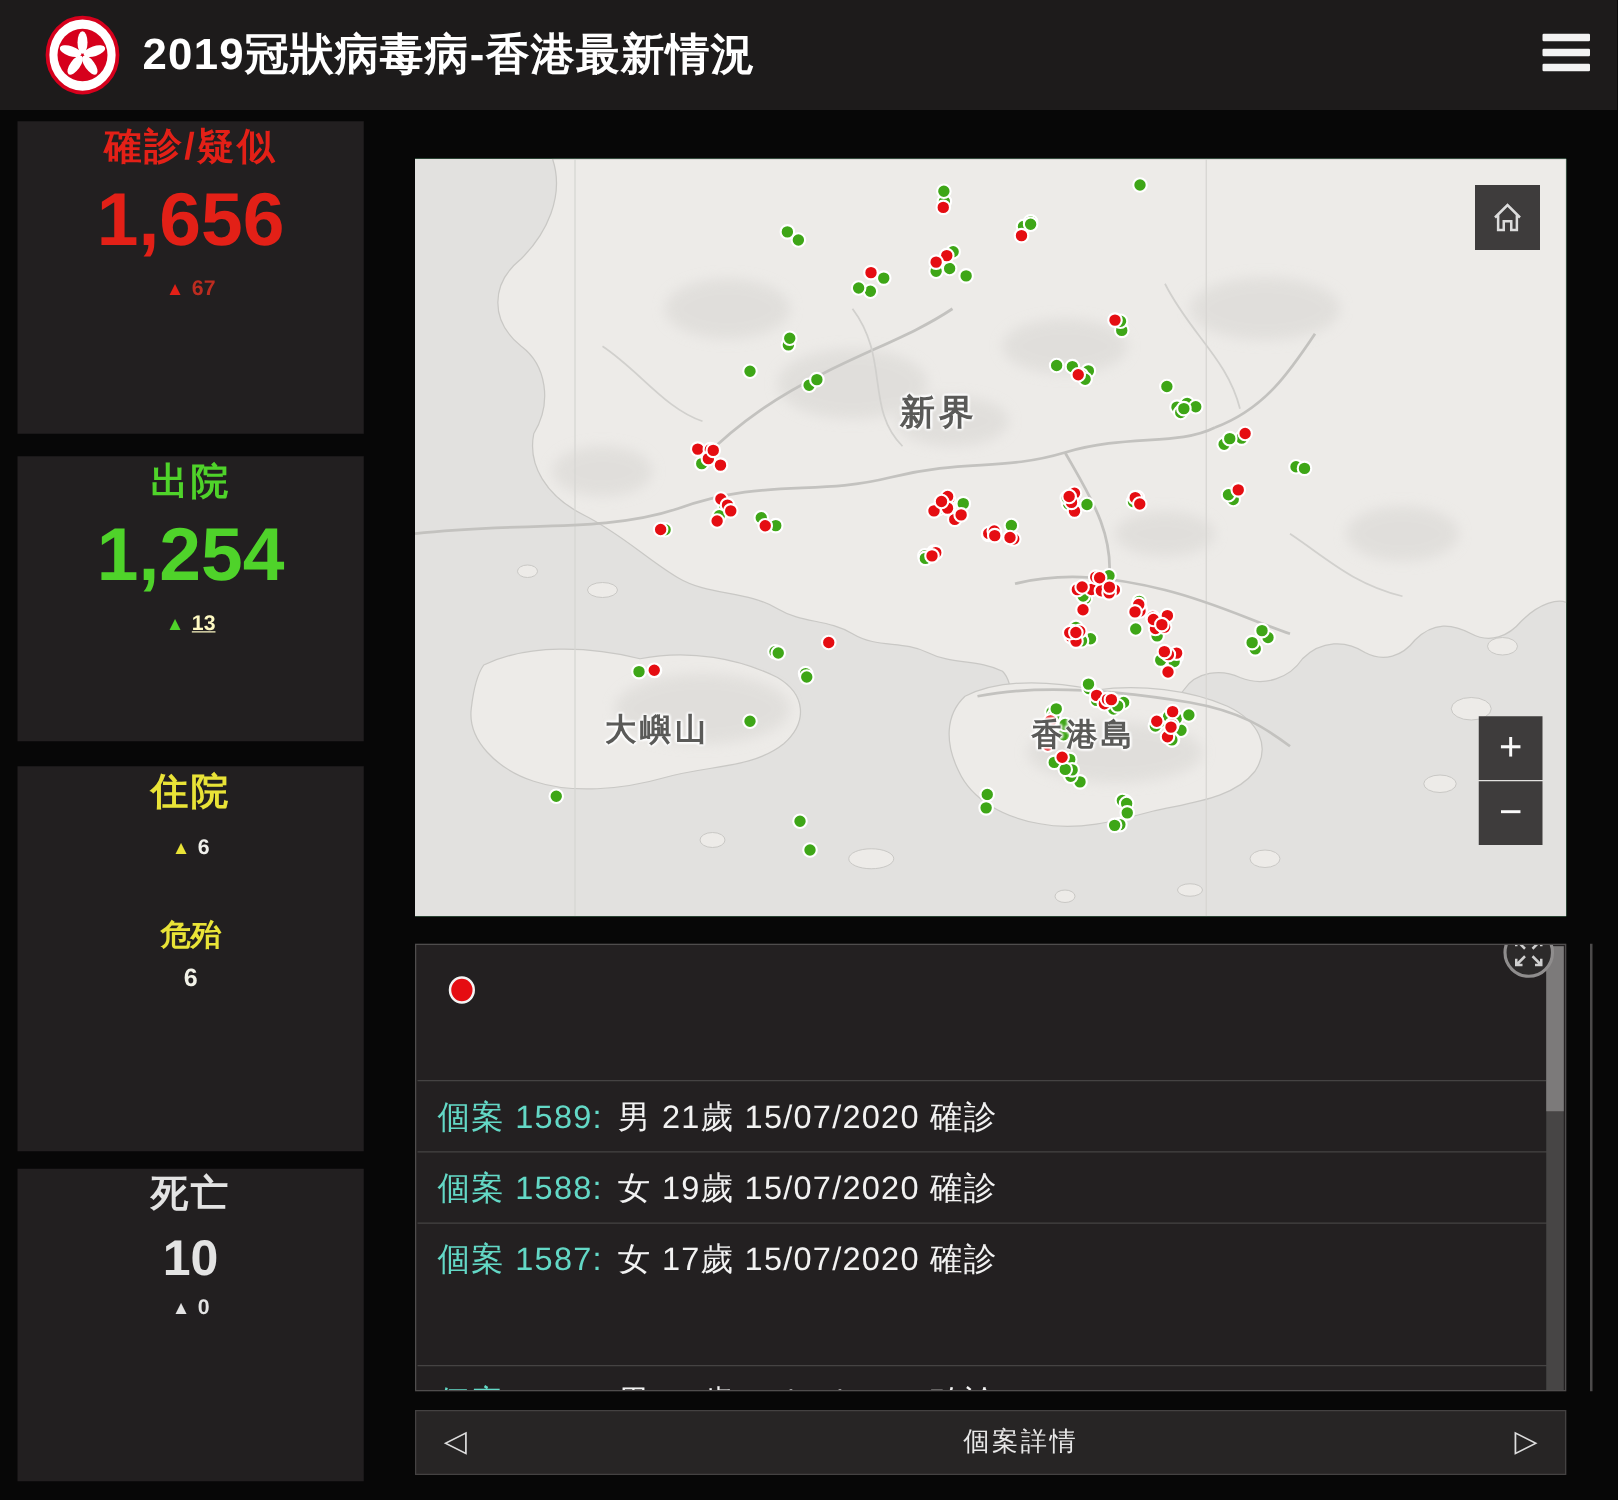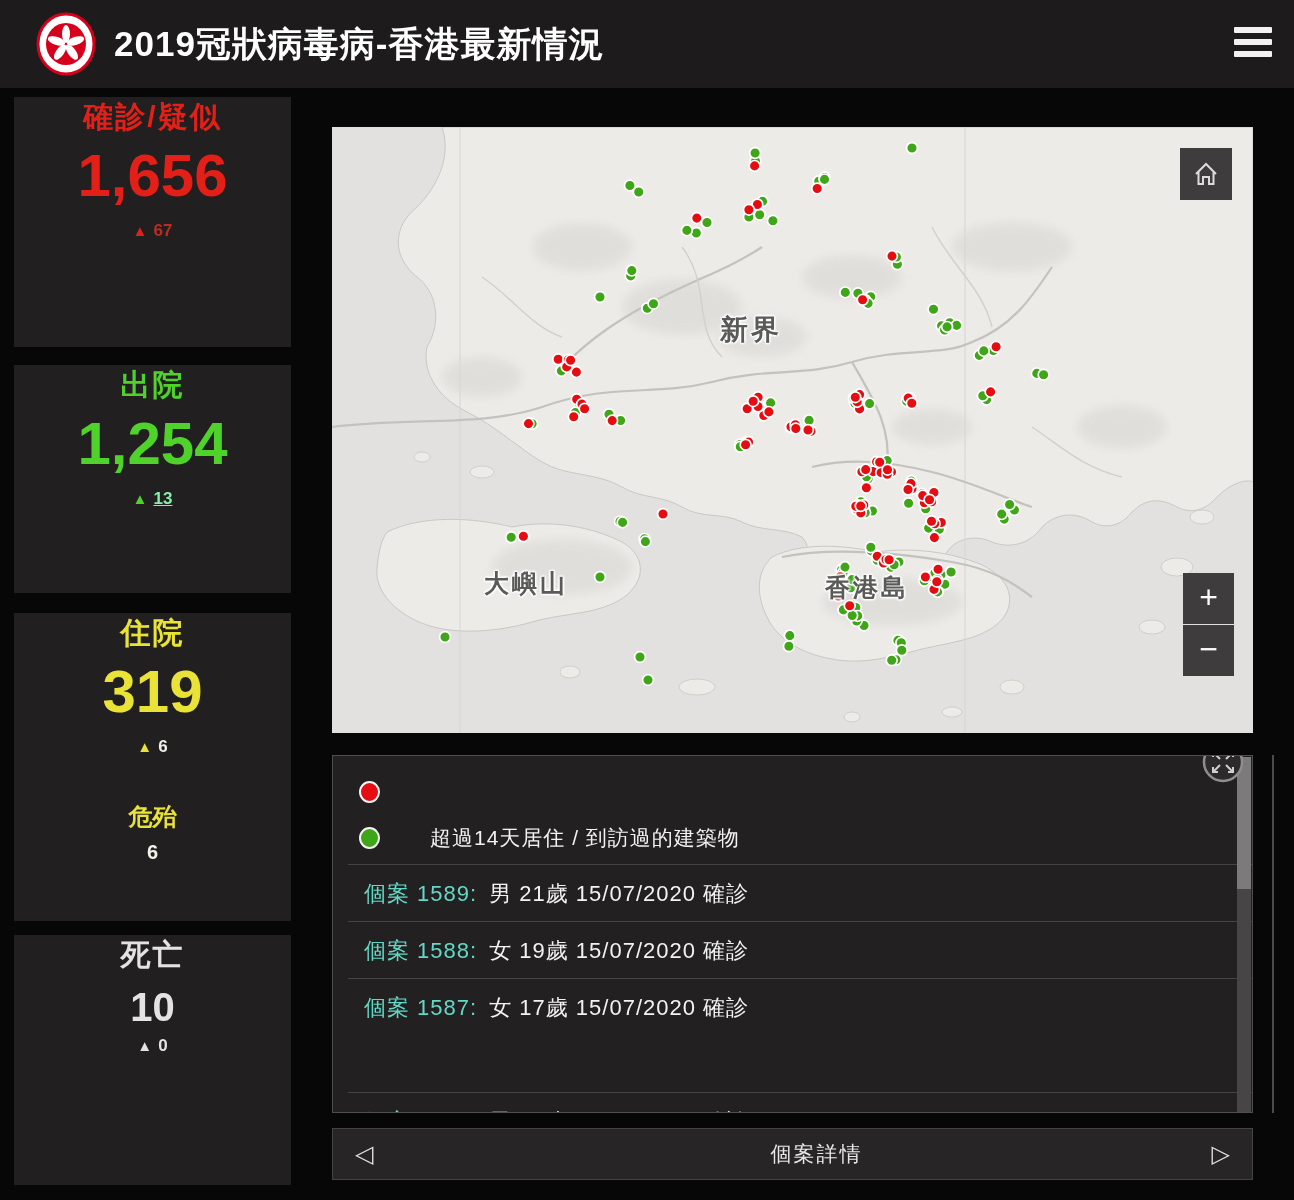--- a/index.html
+++ b/index.html
@@ -23,21 +23,21 @@
   .card-delta .arrow { font-size:15px; margin-right:6px; }
   .card-sub-label { font-size:24px; font-weight:bold; margin-top:44px; }
   .card-sub-value { font-size:20px; font-weight:bold; margin-top:8px; color:#f2f2e8; }
   #card-confirmed { top:97px;  height:250px; }
   #card-discharged{ top:365px; height:228px; }
   #card-hospital  { top:613px; height:308px; }
   #card-deaths    { top:935px; height:250px; }
   #card-confirmed .card-label, #card-confirmed .card-value, #card-confirmed .arrow { color:#e32017; }
   #card-confirmed .delta-val { color:#bd2c20; }
   #card-discharged .card-label, #card-discharged .card-value, #card-discharged .arrow { color:#4fd32a; }
-  #card-discharged .delta-val { color:#86efac;text-decoration:underline; }
+  #card-discharged .delta-val { color:#fef9c3;text-decoration:underline; }
   #card-hospital .card-label, #card-hospital .card-value, #card-hospital .arrow, #card-hospital .card-sub-label { color:#e9e337; }
   #card-hospital .delta-val { color:#f0f0ec; }
   #card-deaths .card-label, #card-deaths .card-value, #card-deaths .arrow { color:#e3e3e3; }
   #card-deaths .delta-val { color:#e3e3e3; }
   #card-deaths .card-value { font-size:40px; margin-top:10px; }
   #card-deaths .card-delta { margin-top:8px; }
 
   
   .map-wrap { position:absolute; left:332px; top:127px; width:921px; height:606px;
     background:#86efac; overflow:hidden; }
@@ -51,22 +51,22 @@
   .attribution { position:absolute; right:35px; bottom:13px; height:28px; line-height:28px;
     background:rgba(247,246,244,0.92); color:#4c4c4c; font-size:19px; padding:0 12px; white-space:nowrap; }
 
   
   .panel { position:absolute; left:332px; top:755px; width:921px; height:358px; background:#232021;
     border:1px solid #4f4d4d; overflow:hidden; }
   .legend-row { position:absolute; left:0; height:44px; width:100%; }
   .legend-dot { position:absolute; left:26px; top:11px; width:21px; height:22px; border-radius:50%;
     border:2px solid #f4f4f4; }
   .legend-text { position:absolute; left:97px; top:0; line-height:44px; color:#f2f2f2; font-size:21px; letter-spacing:1px; }
-  .case-row { position:absolute; left:15px; width:905px; height:57px; border-top:1px solid #454343;
-    line-height:57px; padding-left:16px; white-space:nowrap; font-size:22px; }
+  .case-row { position:absolute; left:1px; width:905px; height:57px; border-top:1px solid #454343;
+    line-height:57px; padding-left:16px; white-space:nowrap; font-size:26px; }
   .case-label { color:#63d8c6; letter-spacing:1px; }
   .case-details { color:#f2f2f2; margin-left:12px; letter-spacing:1px; }
   .panel-scrollbar { position:absolute; right:1px; top:1px; width:14px; height:356px; background:#474545; }
   .panel-scroll-thumb { position:absolute; top:0; left:0; width:14px; height:132px; background:#7c7a7a; cursor:pointer; }
   .expand-btn { position:absolute; right:8px; top:-15px; width:42px; height:42px; cursor:pointer; }
   .panel-edge-line { position:absolute; left:1272px; top:755px; width:2px; height:358px; background:#4c4a4a; }
 
   
   .footer-bar { position:absolute; left:332px; top:1128px; width:921px; height:52px; background:#272525;
     border:1px solid #444242; }
@@ -110,21 +110,20 @@
 <div class="card" id="card-discharged">
   <div class="card-label">出院</div>
   <div class="card-value">1,254</div>
   <div class="card-delta">
     <span class="arrow">▲</span><span class="delta-val">13</span>
   </div>
 </div>
 
 <div class="card" id="card-hospital">
   <div class="card-label">住院</div>
-  <div class="card-value">319</div>
   <div class="card-delta">
     <span class="arrow">▲</span><span class="delta-val">6</span>
   </div>
   <div class="card-sub-label">危殆</div>
   <div class="card-sub-value">6</div>
 </div>
 
 <div class="card" id="card-deaths">
   <div class="card-label">死亡</div>
   <div class="card-value">10</div>
@@ -429,24 +428,20 @@
   <div class="zoom-ctl">
     <div class="zoom-btn">+</div>
     <div class="zoom-btn">−</div>
   </div>
 </div>
 
 <div class="panel">
   <div class="legend-row" style="top:14px;">
     <div class="legend-dot" style="background:#e50d12;"></div>
   </div>
-  <div class="legend-row" style="top:60px;">
-    <div class="legend-dot" style="background:#3ea617;"></div>
-    <div class="legend-text">超過14天居住 / 到訪過的建築物</div>
-  </div>
 
   <div class="case-row" style="top:108px;">
     <span class="case-label">個案 1589:</span><span class="case-details">男  21歲  15/07/2020 確診</span>
   </div>
   <div class="case-row" style="top:165px;">
     <span class="case-label">個案 1588:</span><span class="case-details">女  19歲  15/07/2020 確診</span>
   </div>
   <div class="case-row" style="top:222px;">
     <span class="case-label">個案 1587:</span><span class="case-details">女  17歲  15/07/2020 確診</span>
   </div>

